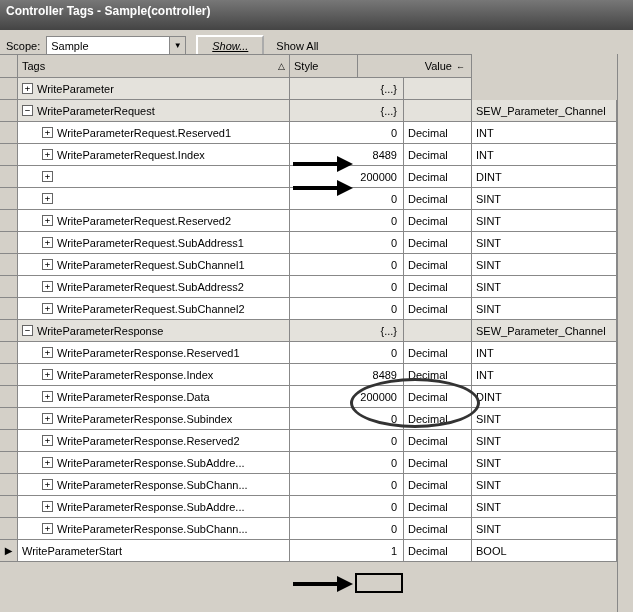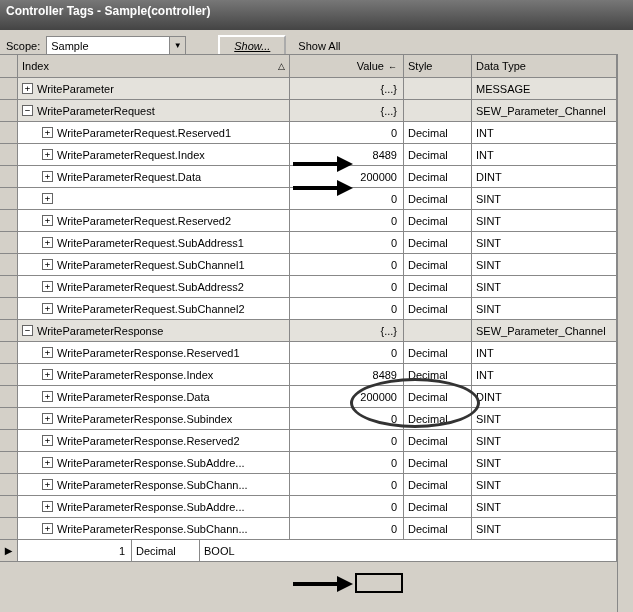--- a/index.html
+++ b/index.html
@@ -32,21 +32,21 @@
   }
   .scope-label { margin-right: 6px; }
   .scope-select {
     width: 140px;
     height: 20px;
     background: #fff;
     border: 1px solid #888;
     display: flex;
     align-items: center;
     padding: 0 4px;
-    margin-right: 32px;
+    margin-right: 10px;
     position: relative;
   }
   .scope-select .dd {
     position: absolute; right: 0; top: 0; bottom: 0; width: 16px;
     background: #d4d0c8; border-left: 1px solid #888;
     display:flex;align-items:center;justify-content:center;
   }
   .btn {
     background: #d4d0c8;
     border: 2px outset #fff;
@@ -143,40 +143,38 @@
     <span class="link-text">Show...</span>
   </div>
   <span>Show All</span>
 </div>
 
 <div class="grid-wrap">
   <div class="grid">
     <div class="hdr-row">
       <div class="cell rowhead"></div>
       <div class="cell c-name">
-        <span>Index</span>
+        <span>Tags</span>
         <span class="hdr-arrow">△</span>
       </div>
+      <div class="cell c-style">Style</div>
       <div class="cell c-value">
         <span>Value</span>
         <span class="tri">←</span>
       </div>
-      <div class="cell c-style">Style</div>
-      <div class="cell c-type">Data Type</div>
     </div>
     <div id="rows-container">
         <div class="data-row shaded">
           <div class="cell rowhead"></div>
           <div class="cell c-name indent-1">
             <span class="expander">+</span>
             <span>WriteParameter</span>
           </div>
           <div class="cell c-value">{...}</div>
           <div class="cell c-style"></div>
-          <div class="cell c-type">MESSAGE</div>
         </div>
         <div class="data-row shaded">
           <div class="cell rowhead"></div>
           <div class="cell c-name indent-1">
             <span class="expander">−</span>
             <span>WriteParameterRequest</span>
           </div>
           <div class="cell c-value">{...}</div>
           <div class="cell c-style"></div>
           <div class="cell c-type">SEW_Parameter_Channel</div>
@@ -198,21 +196,20 @@
             <span>WriteParameterRequest.Index</span>
           </div>
           <div class="cell c-value">8489</div>
           <div class="cell c-style">Decimal</div>
           <div class="cell c-type">INT</div>
         </div>
         <div class="data-row">
           <div class="cell rowhead"></div>
           <div class="cell c-name indent-2">
             <span class="expander">+</span>
-            <span>WriteParameterRequest.Data</span>
           </div>
           <div class="cell c-value">200000</div>
           <div class="cell c-style">Decimal</div>
           <div class="cell c-type">DINT</div>
         </div>
         <div class="data-row">
           <div class="cell rowhead"></div>
           <div class="cell c-name indent-2">
             <span class="expander">+</span>
           </div>
@@ -366,20 +363,23 @@
             <span class="expander">+</span>
             <span>WriteParameterResponse.SubChann...</span>
           </div>
           <div class="cell c-value">0</div>
           <div class="cell c-style">Decimal</div>
           <div class="cell c-type">SINT</div>
         </div>
         <div class="data-row">
           <div class="cell rowhead">
             <span class="row-cursor">▶</span>
+          </div>
+          <div class="cell c-name indent-1">
+            <span>WriteParameterStart</span>
           </div>
           <div class="cell c-value">1</div>
           <div class="cell c-style">Decimal</div>
           <div class="cell c-type">BOOL</div>
         </div>
       </div>
   </div>
   <div class="scroll-v"></div>
 </div>
 

